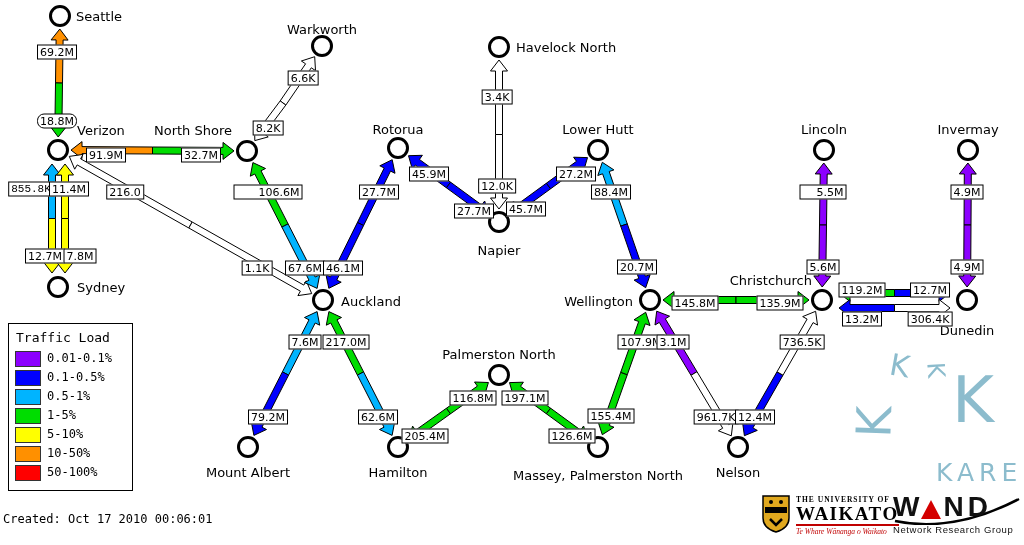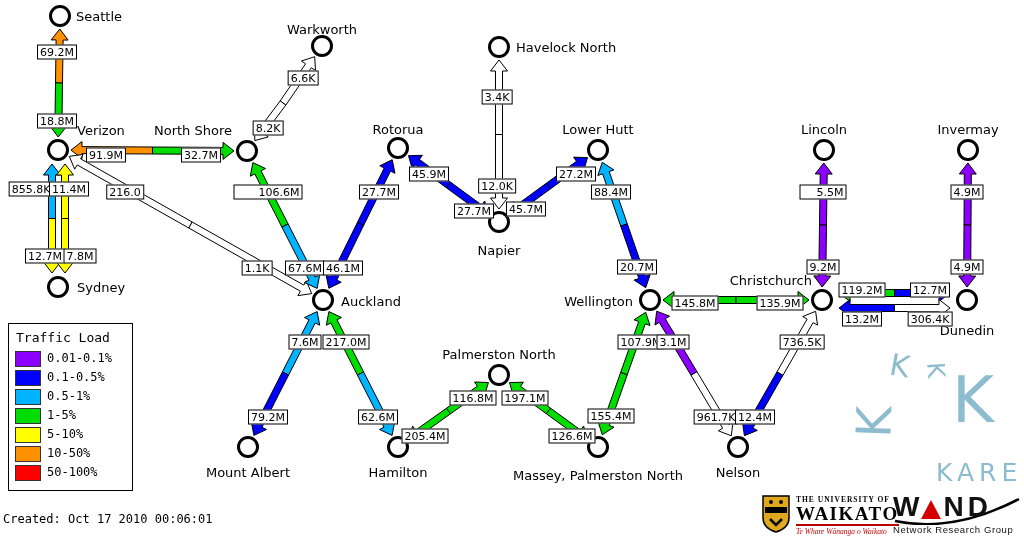--- a/index.html
+++ b/index.html
@@ -142,24 +142,24 @@
       <circle cx="398" cy="447" r="9.5" fill="#fff" stroke="#000" stroke-width="3"></circle>
       <text x="398" y="477" text-anchor="middle">Hamilton</text>
       <circle cx="598" cy="447" r="9.5" fill="#fff" stroke="#000" stroke-width="3"></circle>
       <text x="598" y="480" text-anchor="middle">Massey, Palmerston North</text>
       <circle cx="738" cy="447" r="9.5" fill="#fff" stroke="#000" stroke-width="3"></circle>
       <text x="738" y="477" text-anchor="middle">Nelson</text>
     </svg>
 
   <div id="labels-layer">
       <div class="vlabel" style="left: 57px; top: 48px;">69.2M</div>
-      <div class="vlabel" style="left: 57px; top: 117px;">18.8M</div>
+      <div class="vlabel" style="left: 57px; top: 117px; border-radius: 7px;">18.8M</div>
       <div class="vlabel" style="left: 106px; top: 151px;">91.9M</div>
       <div class="vlabel" style="left: 201px; top: 151px;">32.7M</div>
-      <div class="vlabel" style="left: 31px; top: 185px;">855.8K</div>
+      <div class="vlabel" style="left: 31px; top: 185px; font-family: Liberation Mono, monospace;">855.8K</div>
       <div class="vlabel" style="left: 69px; top: 185px;">11.4M</div>
       <div class="vlabel" style="left: 45px; top: 252px;">12.7M</div>
       <div class="vlabel" style="left: 80px; top: 252px;">7.8M</div>
       <div class="vlabel" style="left: 125px; top: 188px;">216.0</div>
       <div class="vlabel" style="left: 257px; top: 264px;">1.1K</div>
       <div class="vlabel" style="left: 303px; top: 74px;">6.6K</div>
       <div class="vlabel" style="left: 268px; top: 124px;">8.2K</div>
       <div class="vlabel" style="left: 268px; top: 188px; padding-left: 24px;">106.6M</div>
       <div class="vlabel" style="left: 305px; top: 264px;">67.6M</div>
       <div class="vlabel" style="left: 379px; top: 188px;">27.7M</div>
@@ -172,21 +172,21 @@
       <div class="vlabel" style="left: 497px; top: 182px;">12.0K</div>
       <div class="vlabel" style="left: 611px; top: 188px;">88.4M</div>
       <div class="vlabel" style="left: 637px; top: 263px;">20.7M</div>
       <div class="vlabel" style="left: 695px; top: 299px;">145.8M</div>
       <div class="vlabel" style="left: 780px; top: 299px;">135.9M</div>
       <div class="vlabel" style="left: 862px; top: 286px;">119.2M</div>
       <div class="vlabel" style="left: 930px; top: 286px;">12.7M</div>
       <div class="vlabel" style="left: 862px; top: 315px;">13.2M</div>
       <div class="vlabel" style="left: 930px; top: 315px;">306.4K</div>
       <div class="vlabel" style="left: 823px; top: 188px; padding-left: 16px;">5.5M</div>
-      <div class="vlabel" style="left: 823px; top: 263px;">9.2M</div>
+      <div class="vlabel" style="left: 823px; top: 263px;">5.6M</div>
       <div class="vlabel" style="left: 967px; top: 188px;">4.9M</div>
       <div class="vlabel" style="left: 967px; top: 263px;">4.9M</div>
       <div class="vlabel" style="left: 305px; top: 338px;">7.6M</div>
       <div class="vlabel" style="left: 346px; top: 338px;">217.0M</div>
       <div class="vlabel" style="left: 641px; top: 338px;">107.9M</div>
       <div class="vlabel" style="left: 673px; top: 338px;">3.1M</div>
       <div class="vlabel" style="left: 802px; top: 338px;">736.5K</div>
       <div class="vlabel" style="left: 268px; top: 413px;">79.2M</div>
       <div class="vlabel" style="left: 378px; top: 413px;">62.6M</div>
       <div class="vlabel" style="left: 473px; top: 394px;">116.8M</div>

